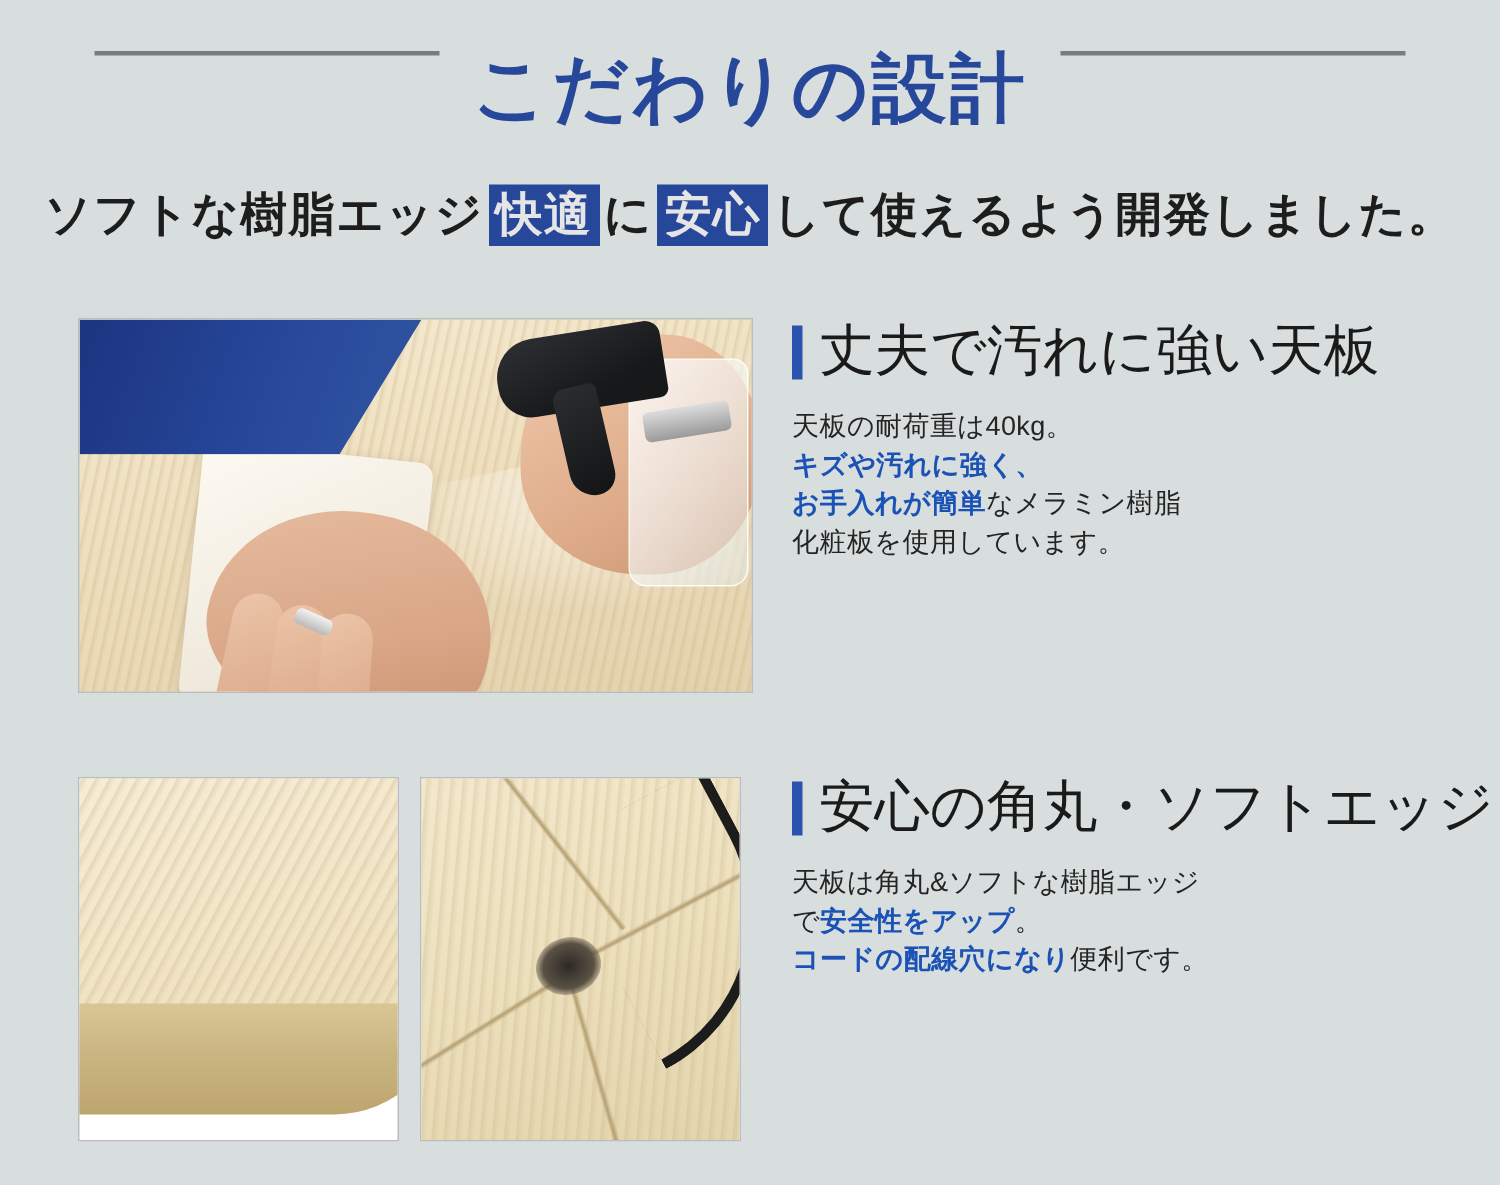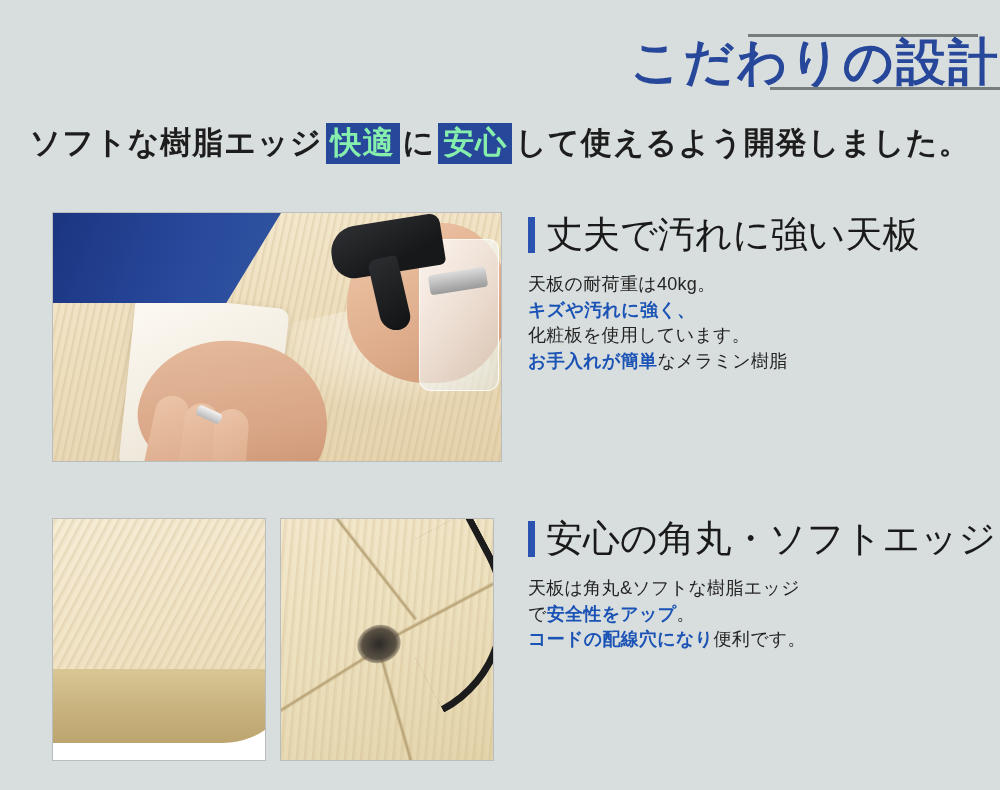--- a/index.html
+++ b/index.html
@@ -21,23 +21,22 @@
     top: 0; left: 0;
     width: 1000px;
     height: 110px;
   }
   .title-row {
     position: absolute;
     top: 34px;
     left: 0;
     width: 1000px;
     display: flex;
-    align-items: flex-end;
+    align-items: flex-start;
     justify-content: center;
-    flex-direction: column;
   }
   .title-rule {
     height: 3px;
     background: #777d7d;
     flex: 0 0 auto;
   }
   .title-rule.left { width: 230px; margin-right: 22px; }
   .title-rule.right { width: 230px; margin-left: 22px; }
   .page-title {
     font-family: "Liberation Serif", "DejaVu Serif", serif;
@@ -58,21 +57,21 @@
     text-align: center;
     font-family: "Liberation Serif", "DejaVu Serif", serif;
     font-size: 31px;
     font-weight: 700;
     color: #1d1d1d;
     letter-spacing: 1px;
     white-space: nowrap;
   }
   .subtitle .hl {
     background: #27479a;
-    color: #86efac;
+    color: #e5e5e5;
     padding: 2px 5px 4px 5px;
     margin: 16px 3px;
   }
 
   
   .block {
     position: absolute;
   }
   .block-1 { top: 212px; left: 52px; }
   .block-2 { top: 518px; left: 52px; }
@@ -337,22 +336,22 @@
 </div>
 
 <div class="text-col one">
   <div class="sec-heading">
     <span class="heading-bar"></span>
     <span>丈夫で汚れに強い天板</span>
   </div>
   <div class="sec-body">
       <span class="line"><span>天板の耐荷重は40kg。</span></span>
       <span class="line"><span class="em">キズや汚れに強く、</span></span>
+      <span class="line"><span class="em">お手入れが簡単</span><span>なメラミン樹脂</span></span>
       <span class="line"><span>化粧板を使用しています。</span></span>
-      <span class="line"><span class="em">お手入れが簡単</span><span>なメラミン樹脂</span></span>
     </div>
 </div>
 
 <div class="block block-2">
   <div class="photos-row">
     <div class="photo photo-sm">
       <div class="corner-art"></div>
       <div class="corner-edge"></div>
     </div>
     <div class="photo photo-sm second">

